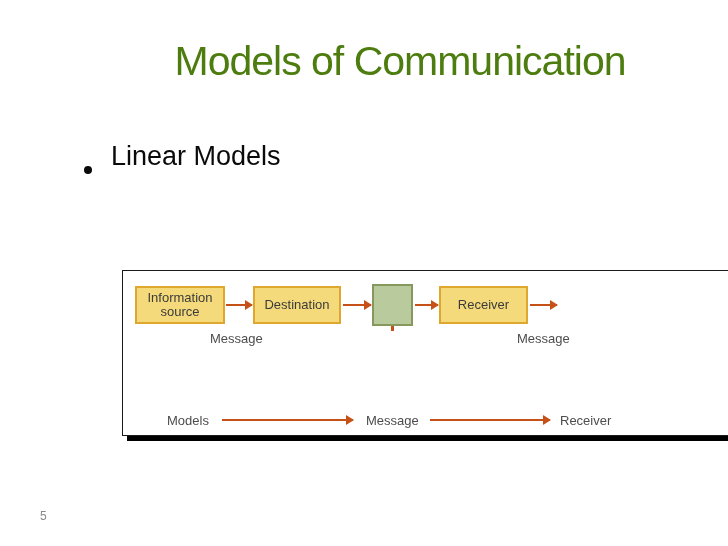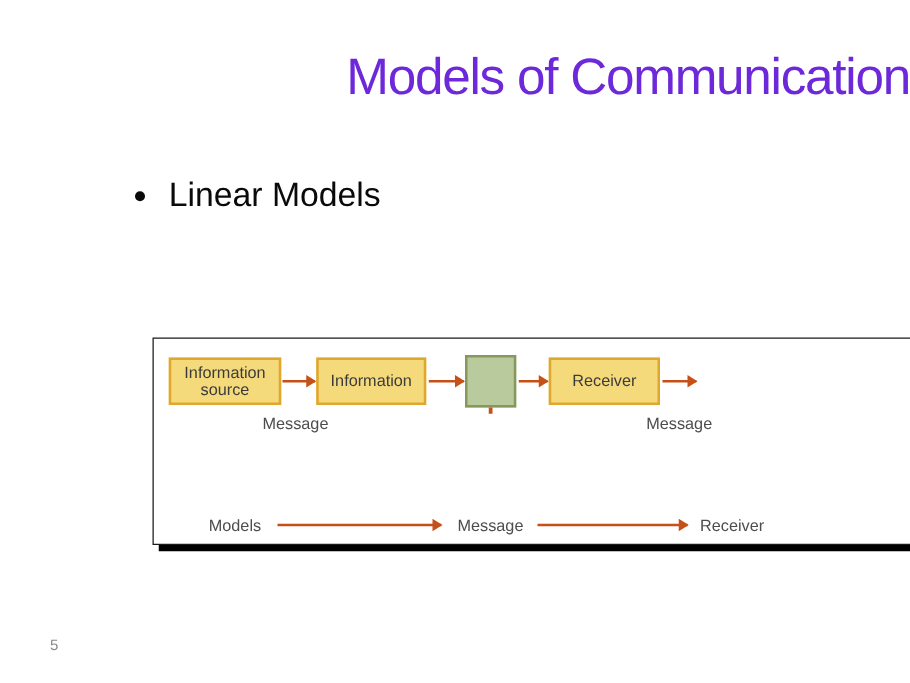--- a/index.html
+++ b/index.html
@@ -12,34 +12,34 @@
     height: 546px;
     background: #ffffff;
     overflow: hidden;
   }
 
   .title {
     position: absolute;
     left: 72px;
     top: 38px;
     width: 656px;
-    text-align: right;
+    text-align: center;
     font-size: 41px;
     font-weight: 400;
     letter-spacing: -1px;
-    color: #6d28d9;
+    color: #4d7c0f;
     font-family: "Liberation Sans", sans-serif;
   }
 
   .bullet-line {
     position: absolute;
-    left: 108px;
+    left: 84px;
     top: 140px;
     display: flex;
-    align-items: flex-start;
+    align-items: flex-end;
   }
   .bullet-dot {
     width: 8px;
     height: 8px;
     border-radius: 50%;
     background: #0a0a0a;
     margin-top: 13px;
     margin-right: 19px;
     flex: 0 0 auto;
   }
@@ -135,21 +135,21 @@
     <span class="bullet-dot"></span>
     <span class="bullet-text">Linear Models</span>
   </div>
 
   <div class="diagram">
 
     <div class="dbox" style="left:12px; width:90px;">
       <span>Information source</span>
     </div>
     <div class="dbox" style="left:130px; width:88px;">
-      <span>Information</span>
+      <span>Destination</span>
     </div>
     <div class="dbox channel" style="left:249px; width:41px;">
       <span></span>
     </div>
     <div class="dbox" style="left:316px; width:89px;">
       <span>Receiver</span>
     </div>
 
     <div class="arrow" style="left:103px; top:33px; width:26px;"></div>
     <div class="arrow" style="left:220px; top:33px; width:28px;"></div>

